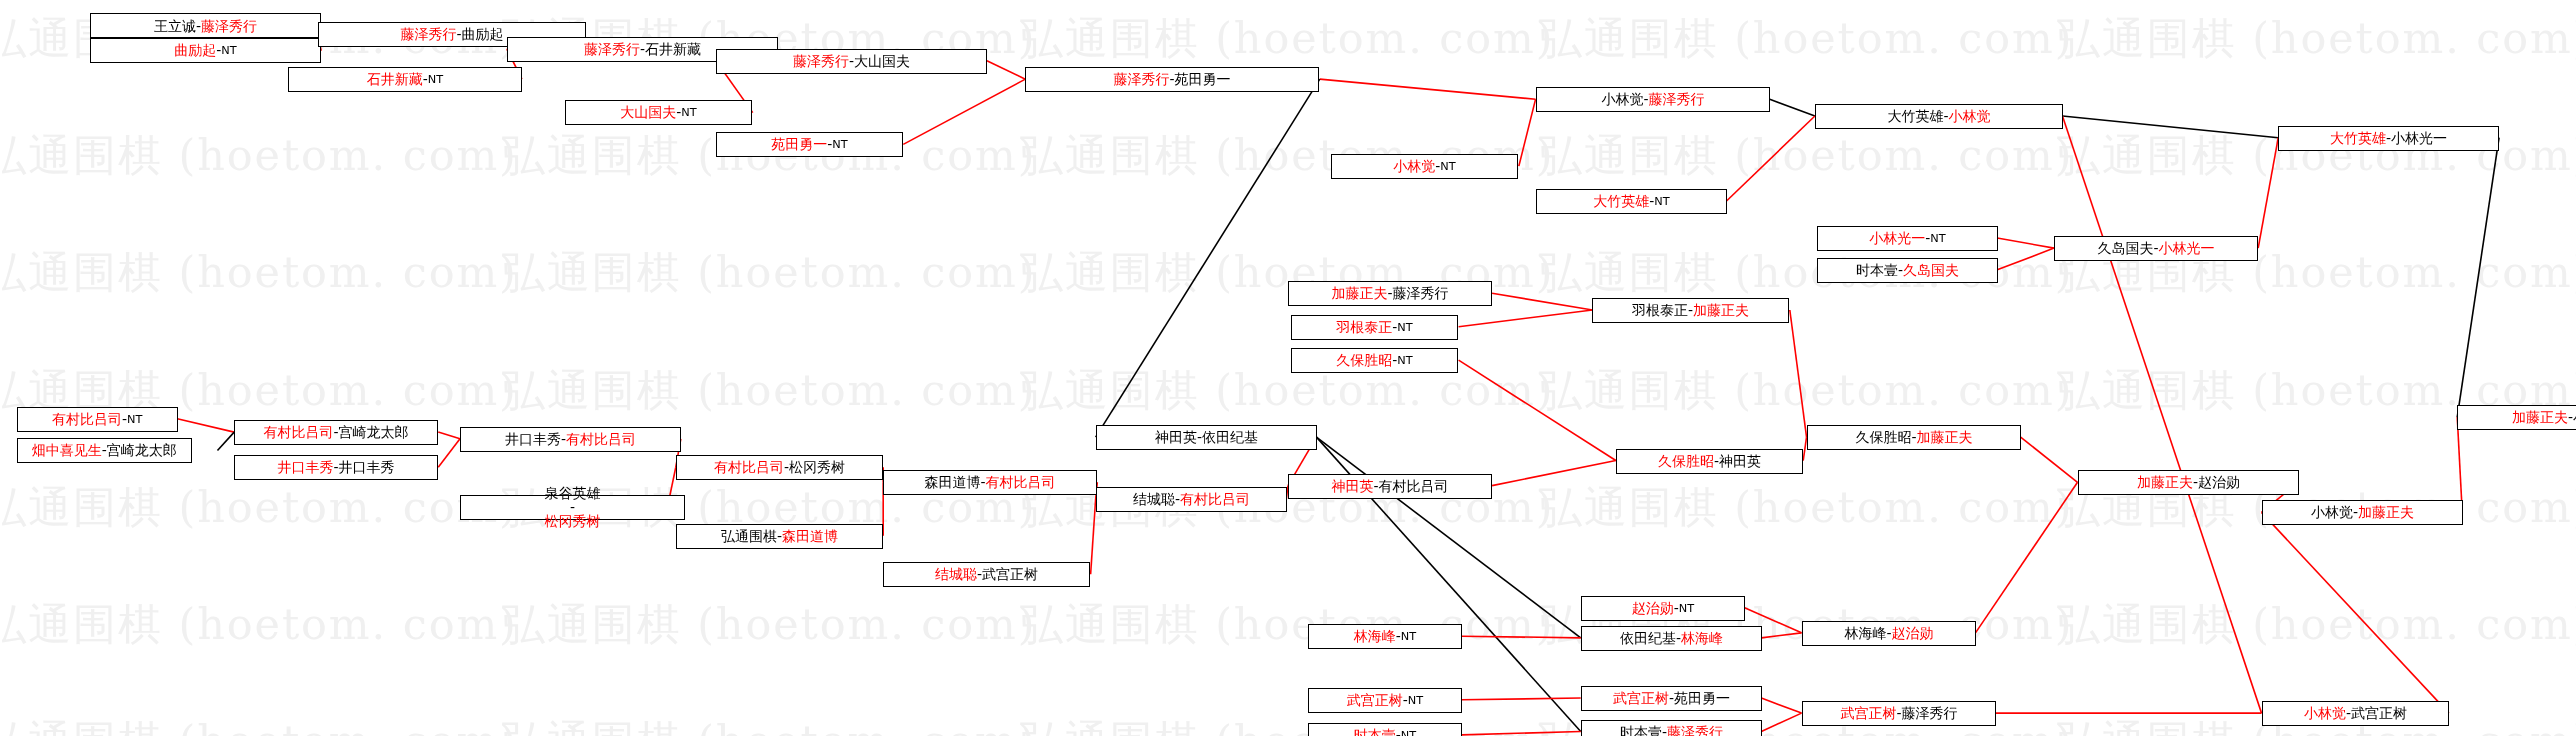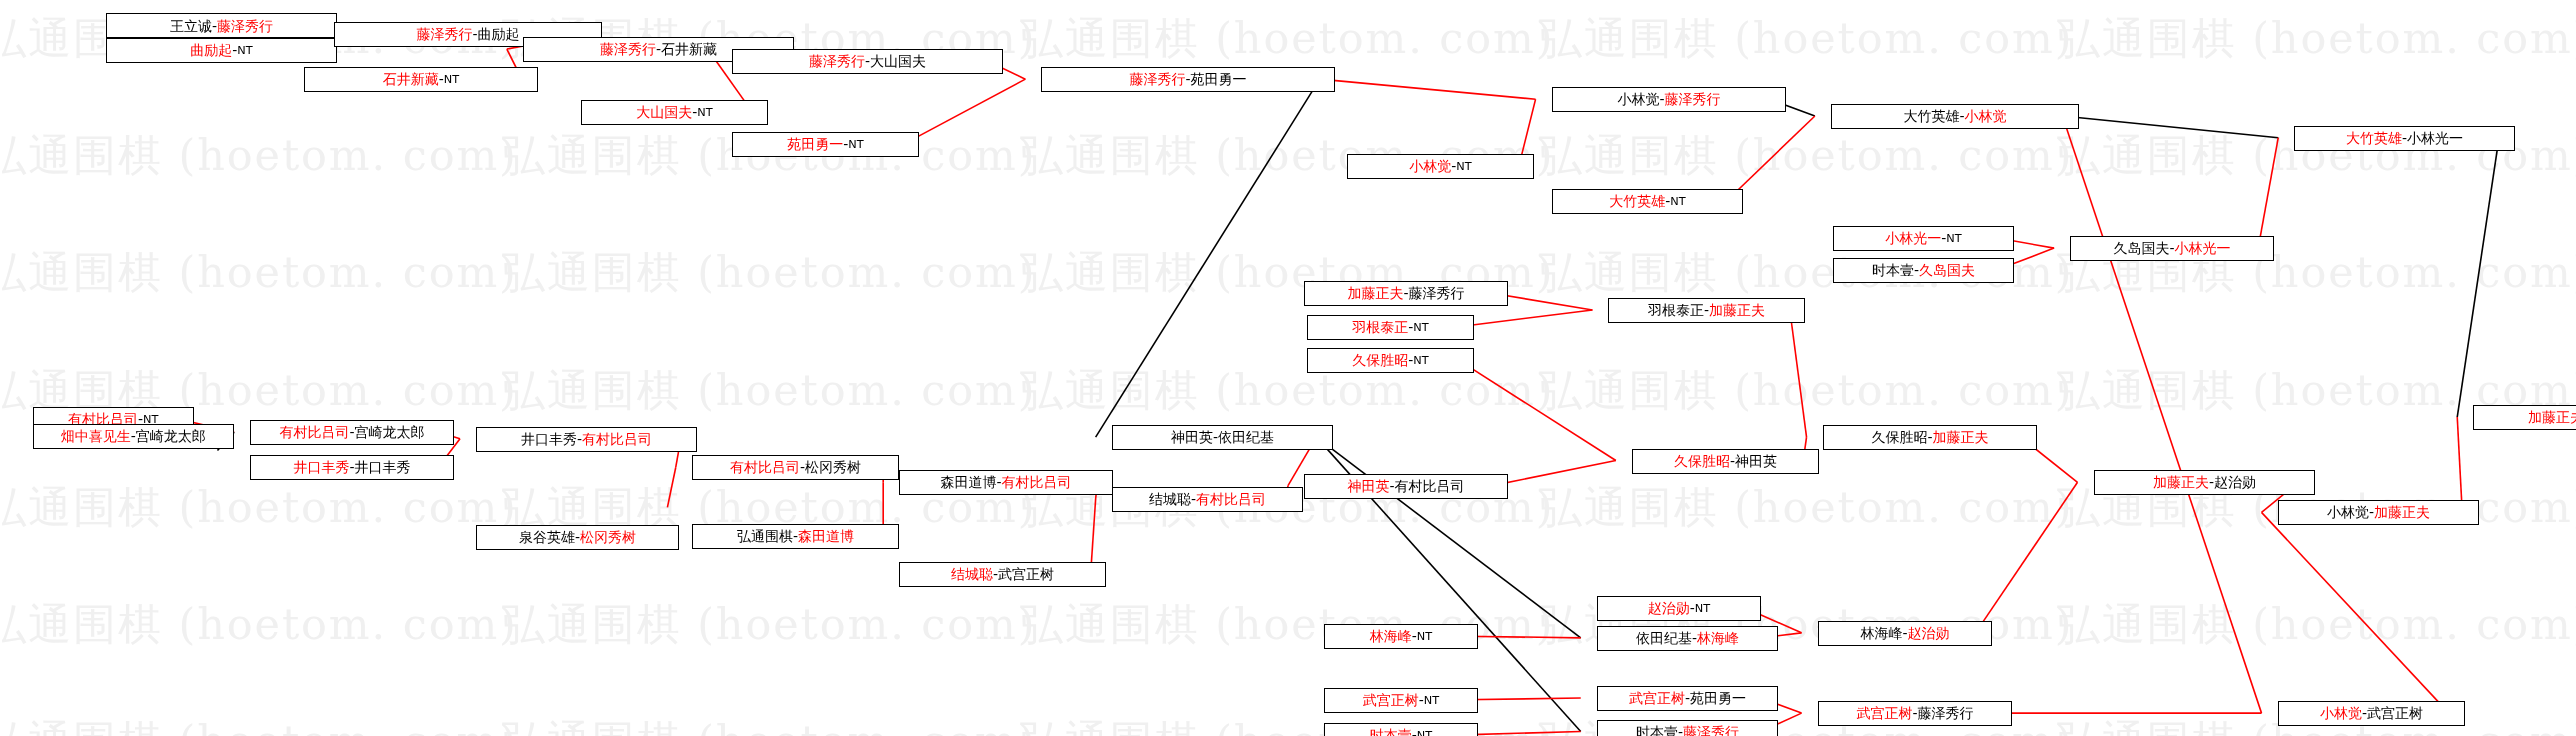--- a/index.html
+++ b/index.html
@@ -17,21 +17,21 @@
     color:#f0f0f0;
     font-size:43px;
     font-family:"DejaVu Serif","Liberation Serif",serif;
     white-space:nowrap;
     letter-spacing:1.9px;
     user-select:none;
   }
   
   #links{position:absolute;inset:0;z-index:1;pointer-events:none;}
   
-  #nodes{position:absolute;inset:0;z-index:2;margin-left:16px;}
+  #nodes{position:absolute;inset:0;z-index:2;}
   .node{
     position:absolute;
     box-sizing:border-box;
     background:#ffffff;
     border:1.9px solid #000000;
     display:flex;
     align-items:center;
     justify-content:center;
     height:24.5px;
     font-size:14px;
@@ -269,41 +269,41 @@
       <div class="node" style="left: 2262px; top: 500px; width: 201px;">
         <span class="seg-k">小林觉</span>
         <span class="dash">-</span>
         <span class="seg-r">加藤正夫</span>
       </div>
       <div class="node" style="left: 16.7px; top: 407px; width: 161px;">
         <span class="seg-r">有村比吕司</span>
         <span class="dash">-</span>
         <span class="seg-nt">NT</span>
       </div>
-      <div class="node" style="left: 16.7px; top: 424px; width: 201px;">
+      <div class="node" style="left: 16.7px; top: 438px; width: 175px;">
         <span class="seg-r">畑中喜见生</span>
         <span class="dash">-</span>
         <span class="seg-k">宫崎龙太郎</span>
       </div>
       <div class="node" style="left: 234px; top: 420px; width: 204px;">
         <span class="seg-r">有村比吕司</span>
         <span class="dash">-</span>
         <span class="seg-k">宫崎龙太郎</span>
       </div>
       <div class="node" style="left: 234px; top: 455px; width: 204px;">
         <span class="seg-r">井口丰秀</span>
         <span class="dash">-</span>
         <span class="seg-k">井口丰秀</span>
       </div>
       <div class="node" style="left: 460px; top: 427px; width: 221px;">
         <span class="seg-k">井口丰秀</span>
         <span class="dash">-</span>
         <span class="seg-r">有村比吕司</span>
       </div>
-      <div class="node" style="left: 460px; top: 525px; width: 203px;">
+      <div class="node" style="left: 460px; top: 495px; width: 225px; flex-direction: column;">
         <span class="seg-k">泉谷英雄</span>
         <span class="dash">-</span>
         <span class="seg-r">松冈秀树</span>
       </div>
       <div class="node" style="left: 676px; top: 455px; width: 207px;">
         <span class="seg-r">有村比吕司</span>
         <span class="dash">-</span>
         <span class="seg-k">松冈秀树</span>
       </div>
       <div class="node" style="left: 676px; top: 524px; width: 207px;">

